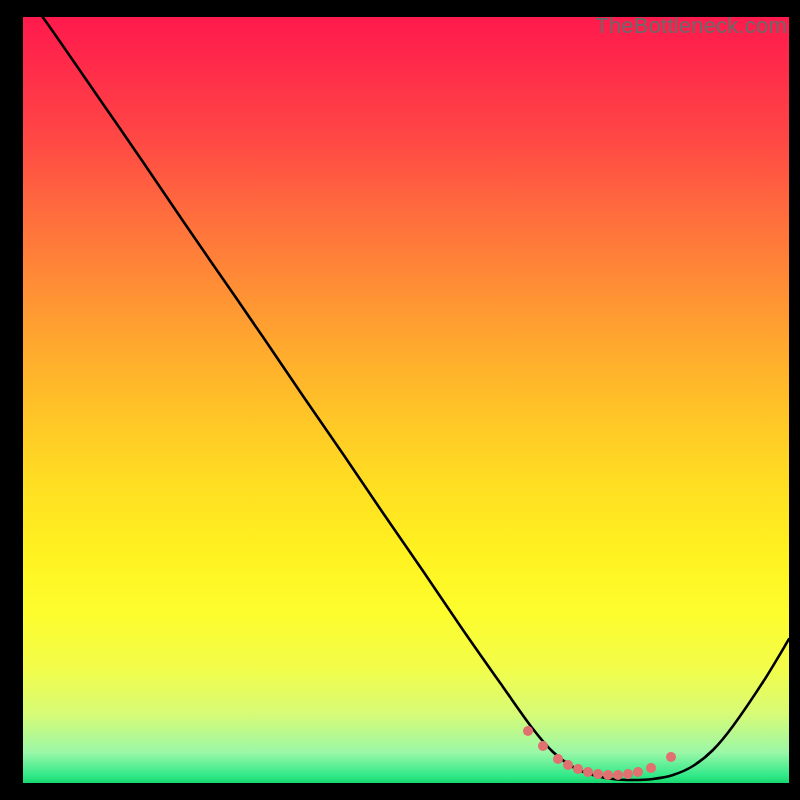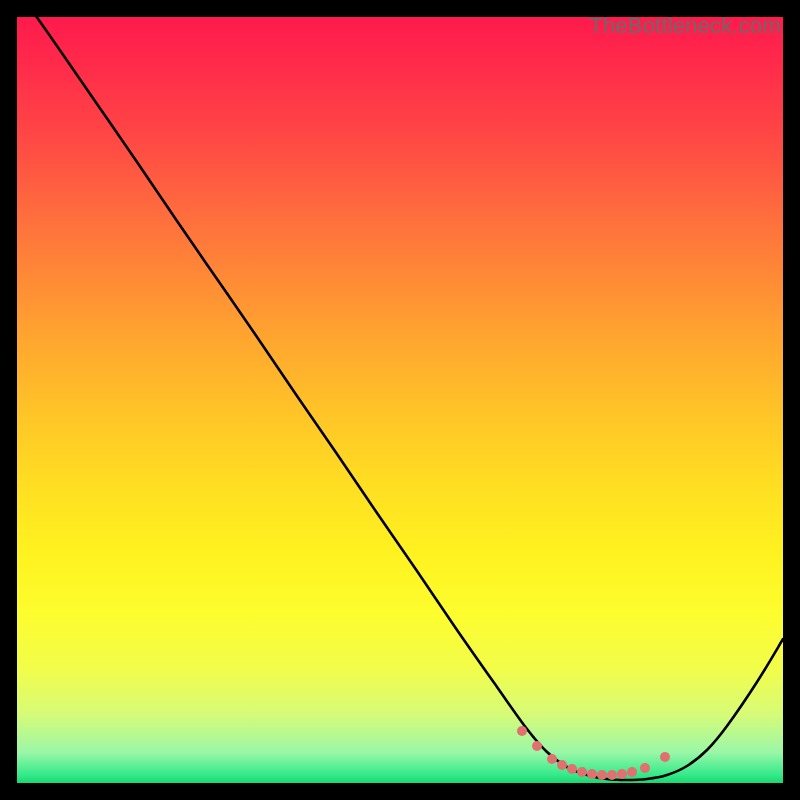--- a/index.html
+++ b/index.html
@@ -5,21 +5,21 @@
   html, body {
     margin: 0;
     padding: 0;
     width: 800px;
     height: 800px;
     background: #000000;
     overflow: hidden;
   }
   .frame {
     position: absolute;
-    left: 17px;
+    left: 23px;
     top: 17px;
     width: 766px;
     height: 548px;
     background: #000000;
   }
   .plot-area {
     position: absolute;
     left: 0;
     top: 0;
     width: 766px;

